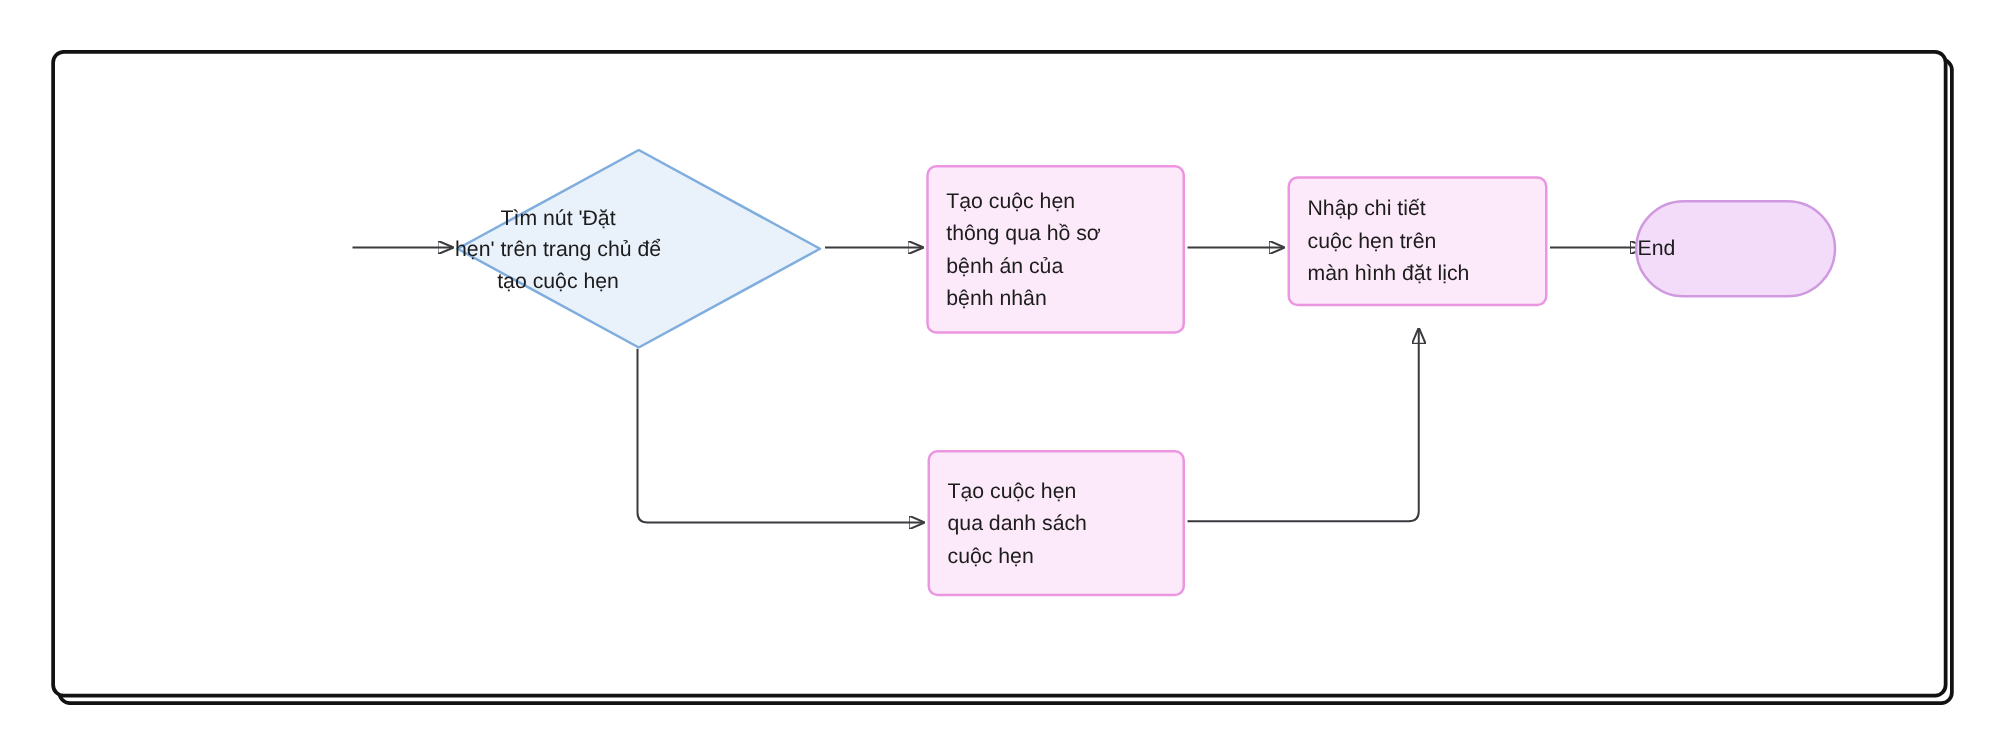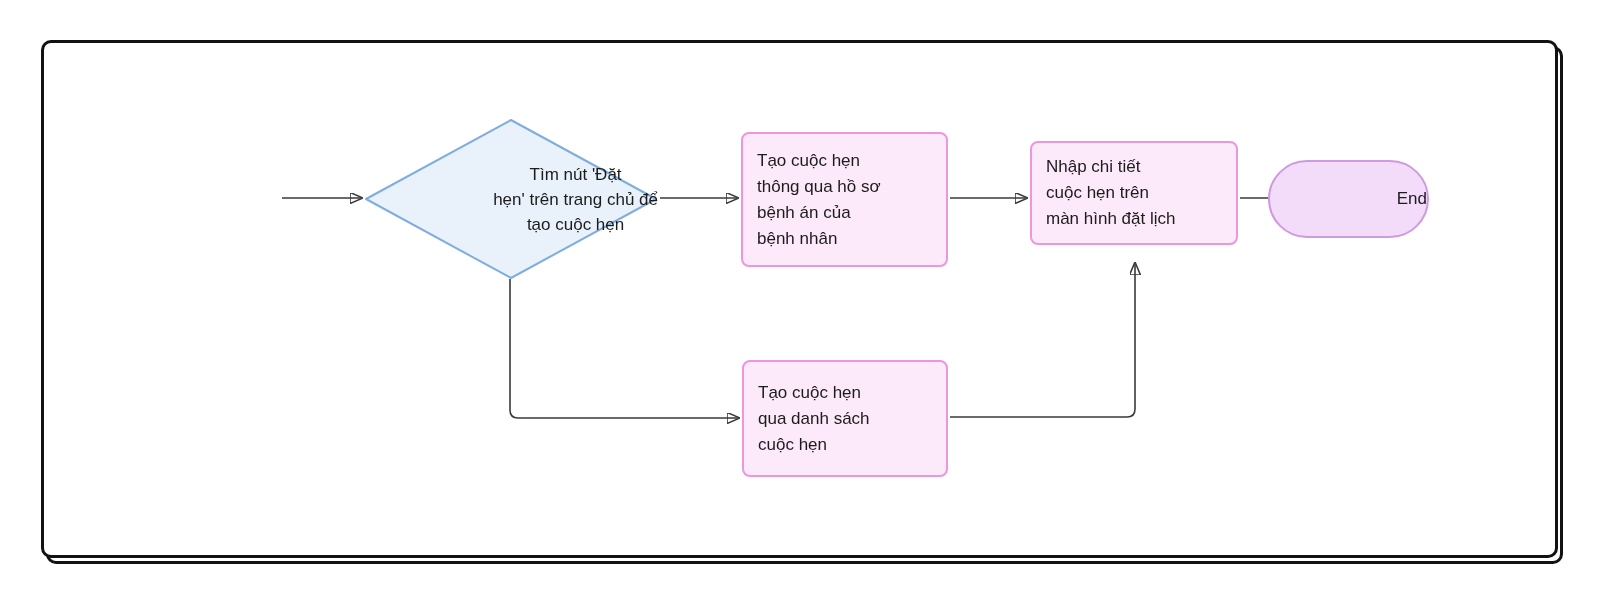--- a/index.html
+++ b/index.html
@@ -20,39 +20,39 @@
     border:3px solid var(--frame_border);border-radius:10px;box-sizing:border-box;
   }
   .frame{
     position:absolute;left:41px;top:40px;width:1517px;height:518px;
     border:3px solid var(--frame_border);border-radius:10px;box-sizing:border-box;
     background:var(--canvas_bg);
   }
   .edge-layer{position:absolute;left:0;top:0;width:1600px;height:599px;pointer-events:none;}
   .edge-layer path{stroke:var(--edge);stroke-width:1.6;fill:none;}
   .node{
-    position:absolute;box-sizing:border-box;display:flex;align-items:center;justify-content:flex-end;
+    position:absolute;box-sizing:border-box;display:flex;align-items:center;justify-content:flex-start;
     font-size:17px;line-height:26px;white-space:pre-line;
   }
   .terminal{
     background:var(--terminal_fill);border:2px solid var(--terminal_border);
     border-radius:40px;
   }
   .process{
     background:var(--process_fill);border:2px solid var(--process_border);
     border-radius:8px;justify-content:flex-start;text-align:left;padding:0 14px;
   }
   .decision{background:transparent;border:none;}
   .decision .decision-shape{position:absolute;left:0;top:0;}
   .decision .decision-label{
     position:relative;text-align:center;line-height:25px;max-width:250px;
   }
   
   #node-start{left:123px;top:158px;width:157px;height:79px;}
-  #node-end{left:1268px;top:160px;width:161px;height:78px;}
+  #node-end{left:1308px;top:160px;width:161px;height:78px;}
   #node-decision{left:364px;top:119px;width:294px;height:160px;}
   #node-via-record{left:741px;top:132px;width:207px;height:135px;}
   #node-enter-details{left:1030px;top:141px;width:208px;height:104px;}
   #node-via-list{left:742px;top:360px;width:206px;height:117px;}
 </style>
 </head>
 <body>
 
 <div class="canvas">
 

